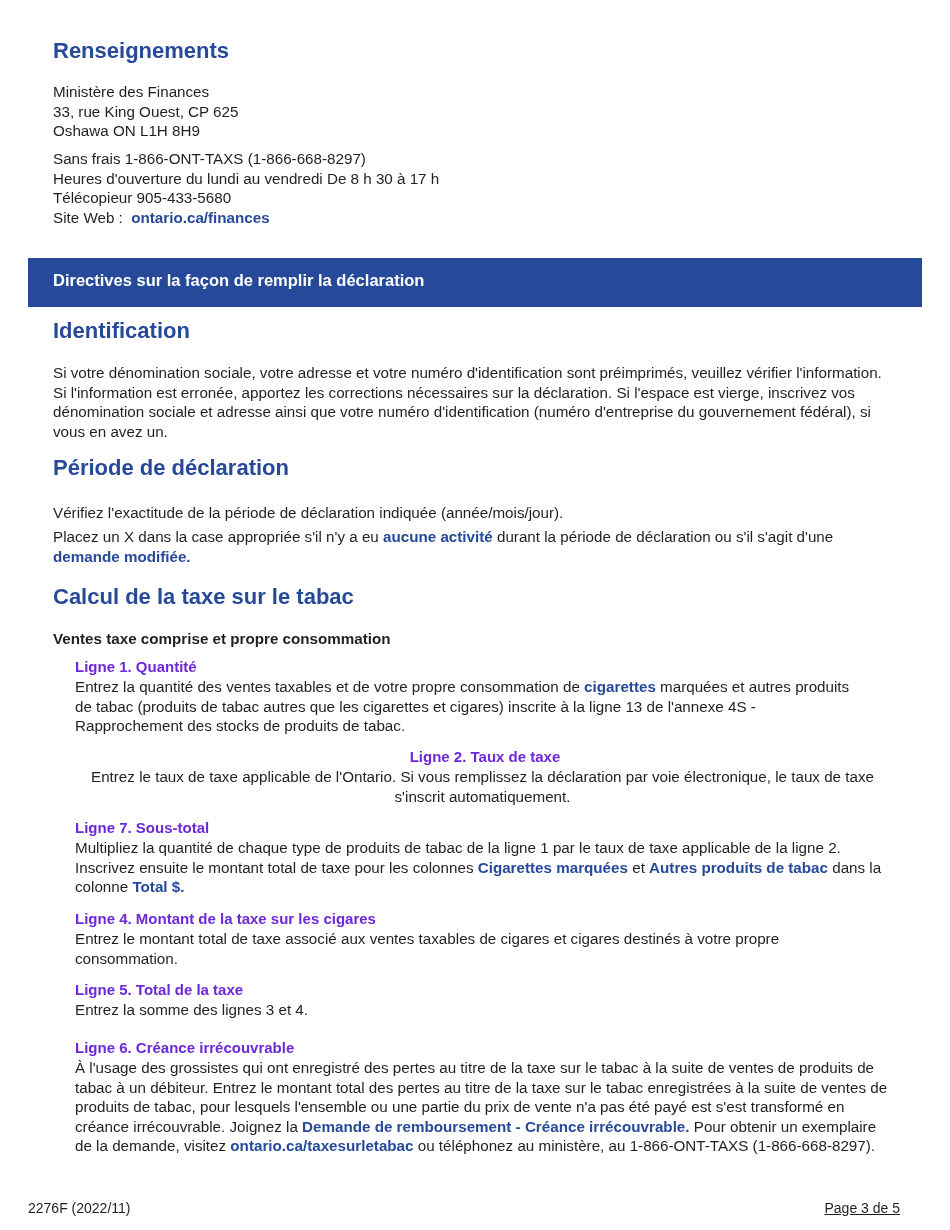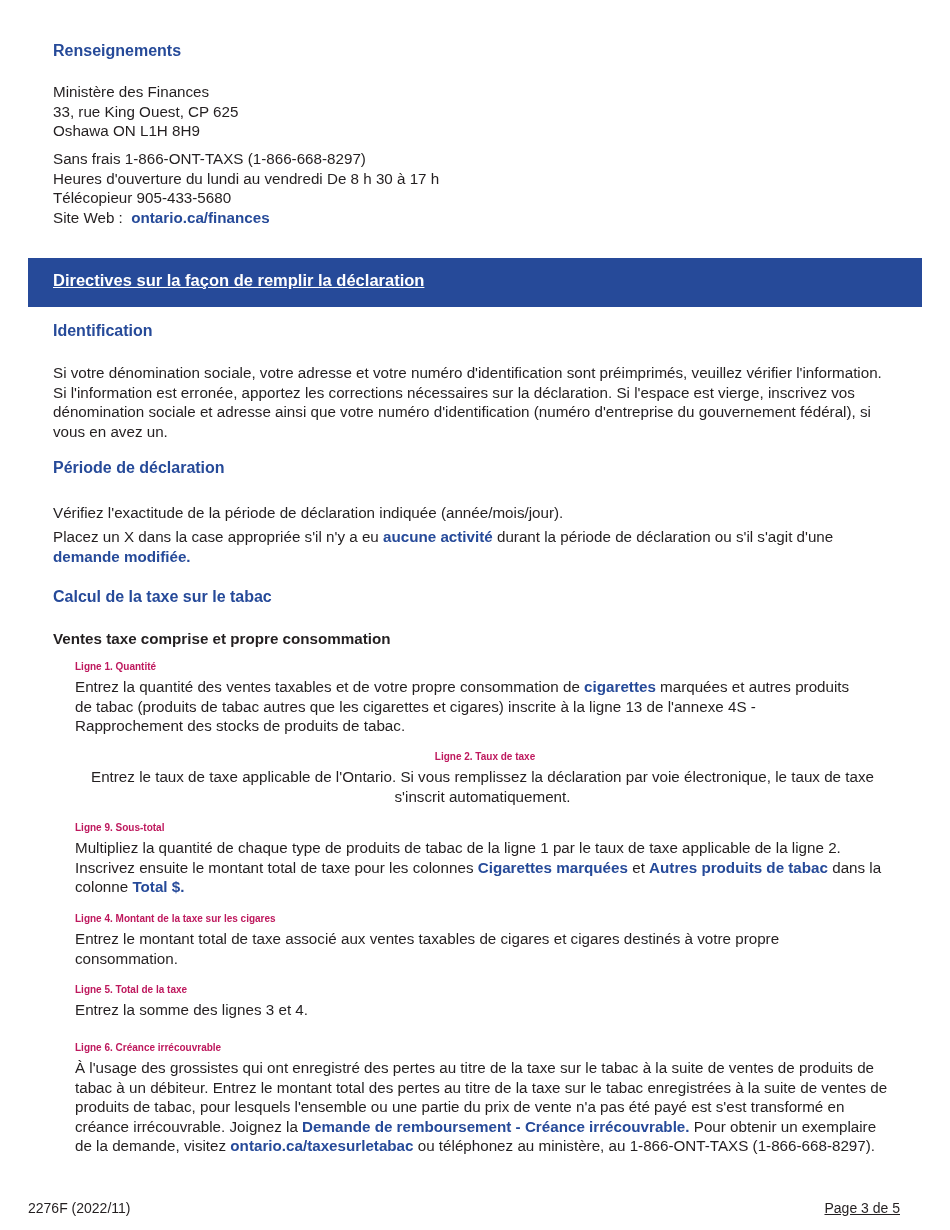--- a/index.html
+++ b/index.html
@@ -10,44 +10,43 @@
     color: #231f20;
     font-size: 15.2px;
     line-height: 19.6px;
     overflow: hidden;
   }
   .b { font-weight: bold; color: #264a99; }
   .h2 {
     position: absolute;
     left: 53px;
     font-weight: bold;
-    font-size: 16px;
+    font-size: 22px;
     color: #264a99;
   }
   .block { position: absolute; left: 53px; width: 850px; }
   .sub { position: absolute; left: 75px; width: 820px; }
   .sub .st {
     font-weight: bold;
-    color: #be185d;
-    font-size: 10px;
+    color: #6d28d9;
+    font-size: 15px;
     line-height: 20px;
   }
   .banner {
     position: absolute;
     left: 28px; top: 258px;
     width: 894px; height: 49px;
     background: #264a99;
   }
   .banner span {
     position: absolute;
     left: 25px; top: 13px;
     color: #ffffff;
     font-weight: bold;
     font-size: 16.5px;
-    text-decoration: underline;
   }
   .footer {
     position: absolute;
     top: 1199px;
     font-size: 14px;
     color: #231f20;
   }
   p { margin: 0; }
 </style>
 </head>
@@ -91,21 +90,21 @@
   <p class="st">Ligne 1. Quantité</p>
   <p style="width:780px;"><span>Entrez la quantité des ventes taxables et de votre propre consommation de </span><span class="b">cigarettes</span><span> marquées et autres produits de tabac (produits de tabac autres que les cigarettes et cigares) inscrite à la ligne 13 de l'annexe 4S - Rapprochement des stocks de produits de tabac.</span></p>
 </div>
 
 <div class="sub" style="top:747px;text-align:center;">
   <p class="st">Ligne 2. Taux de taxe</p>
   <p style="width:815px;">Entrez le taux de taxe applicable de l'Ontario. Si vous remplissez la déclaration par voie électronique, le taux de taxe s'inscrit automatiquement.</p>
 </div>
 
 <div class="sub" style="top:818px;">
-  <p class="st">Ligne 9. Sous-total</p>
+  <p class="st">Ligne 7. Sous-total</p>
   <p style="width:815px;"><span>Multipliez la quantité de chaque type de produits de tabac de la ligne 1 par le taux de taxe applicable de la ligne 2. Inscrivez ensuite le montant total de taxe pour les colonnes </span><span class="b">Cigarettes marquées</span><span> et </span><span class="b">Autres produits de tabac</span><span> dans la colonne </span><span class="b">Total $.</span></p>
 </div>
 
 <div class="sub" style="top:909px;">
   <p class="st">Ligne 4. Montant de la taxe sur les cigares</p>
   <p style="width:770px;">Entrez le montant total de taxe associé aux ventes taxables de cigares et cigares destinés à votre propre consommation.</p>
 </div>
 
 <div class="sub" style="top:980px;">
   <p class="st">Ligne 5. Total de la taxe</p>

